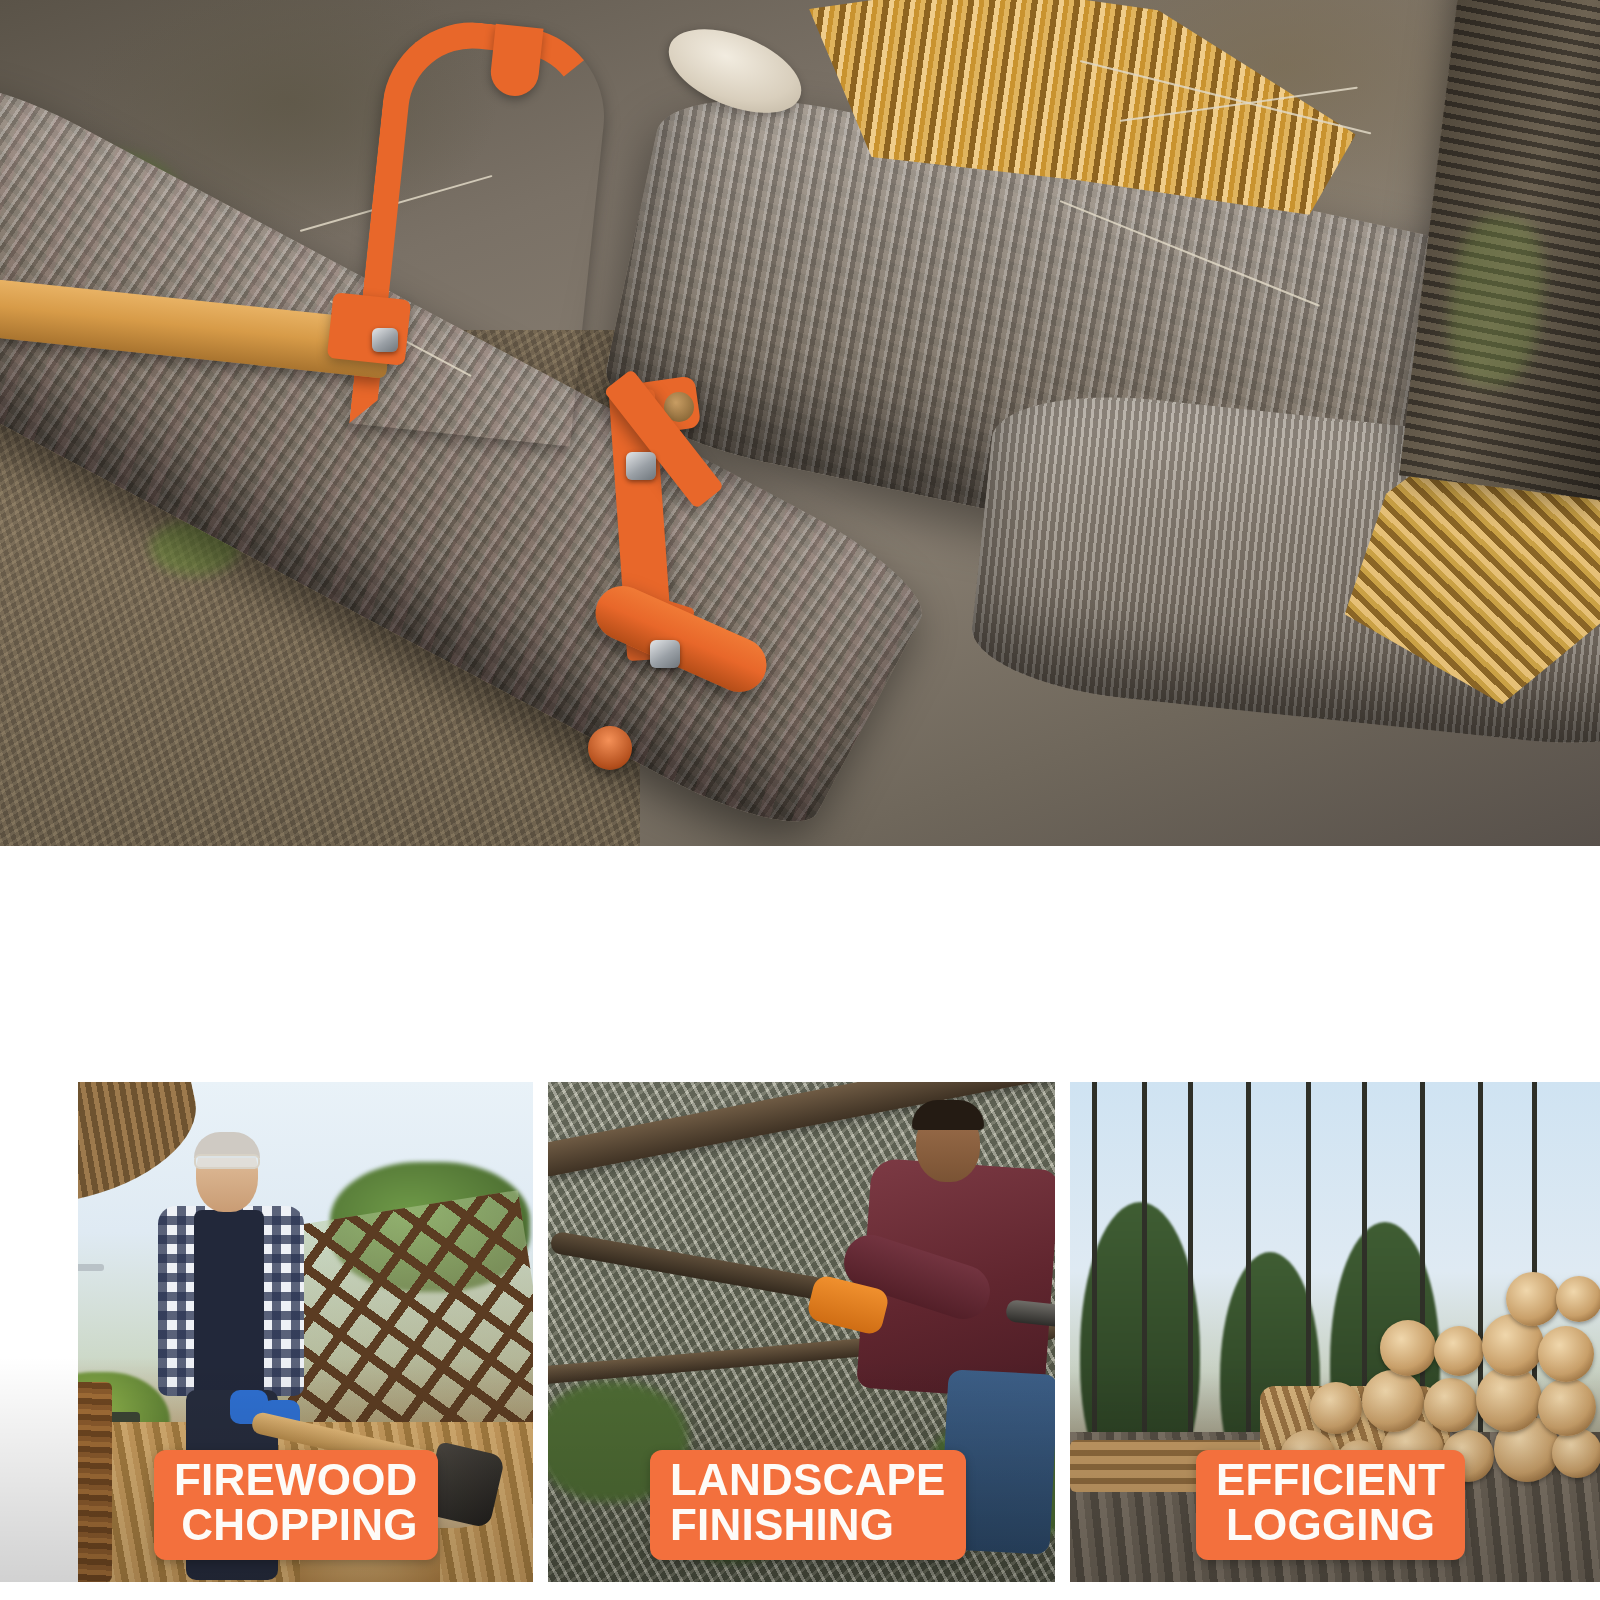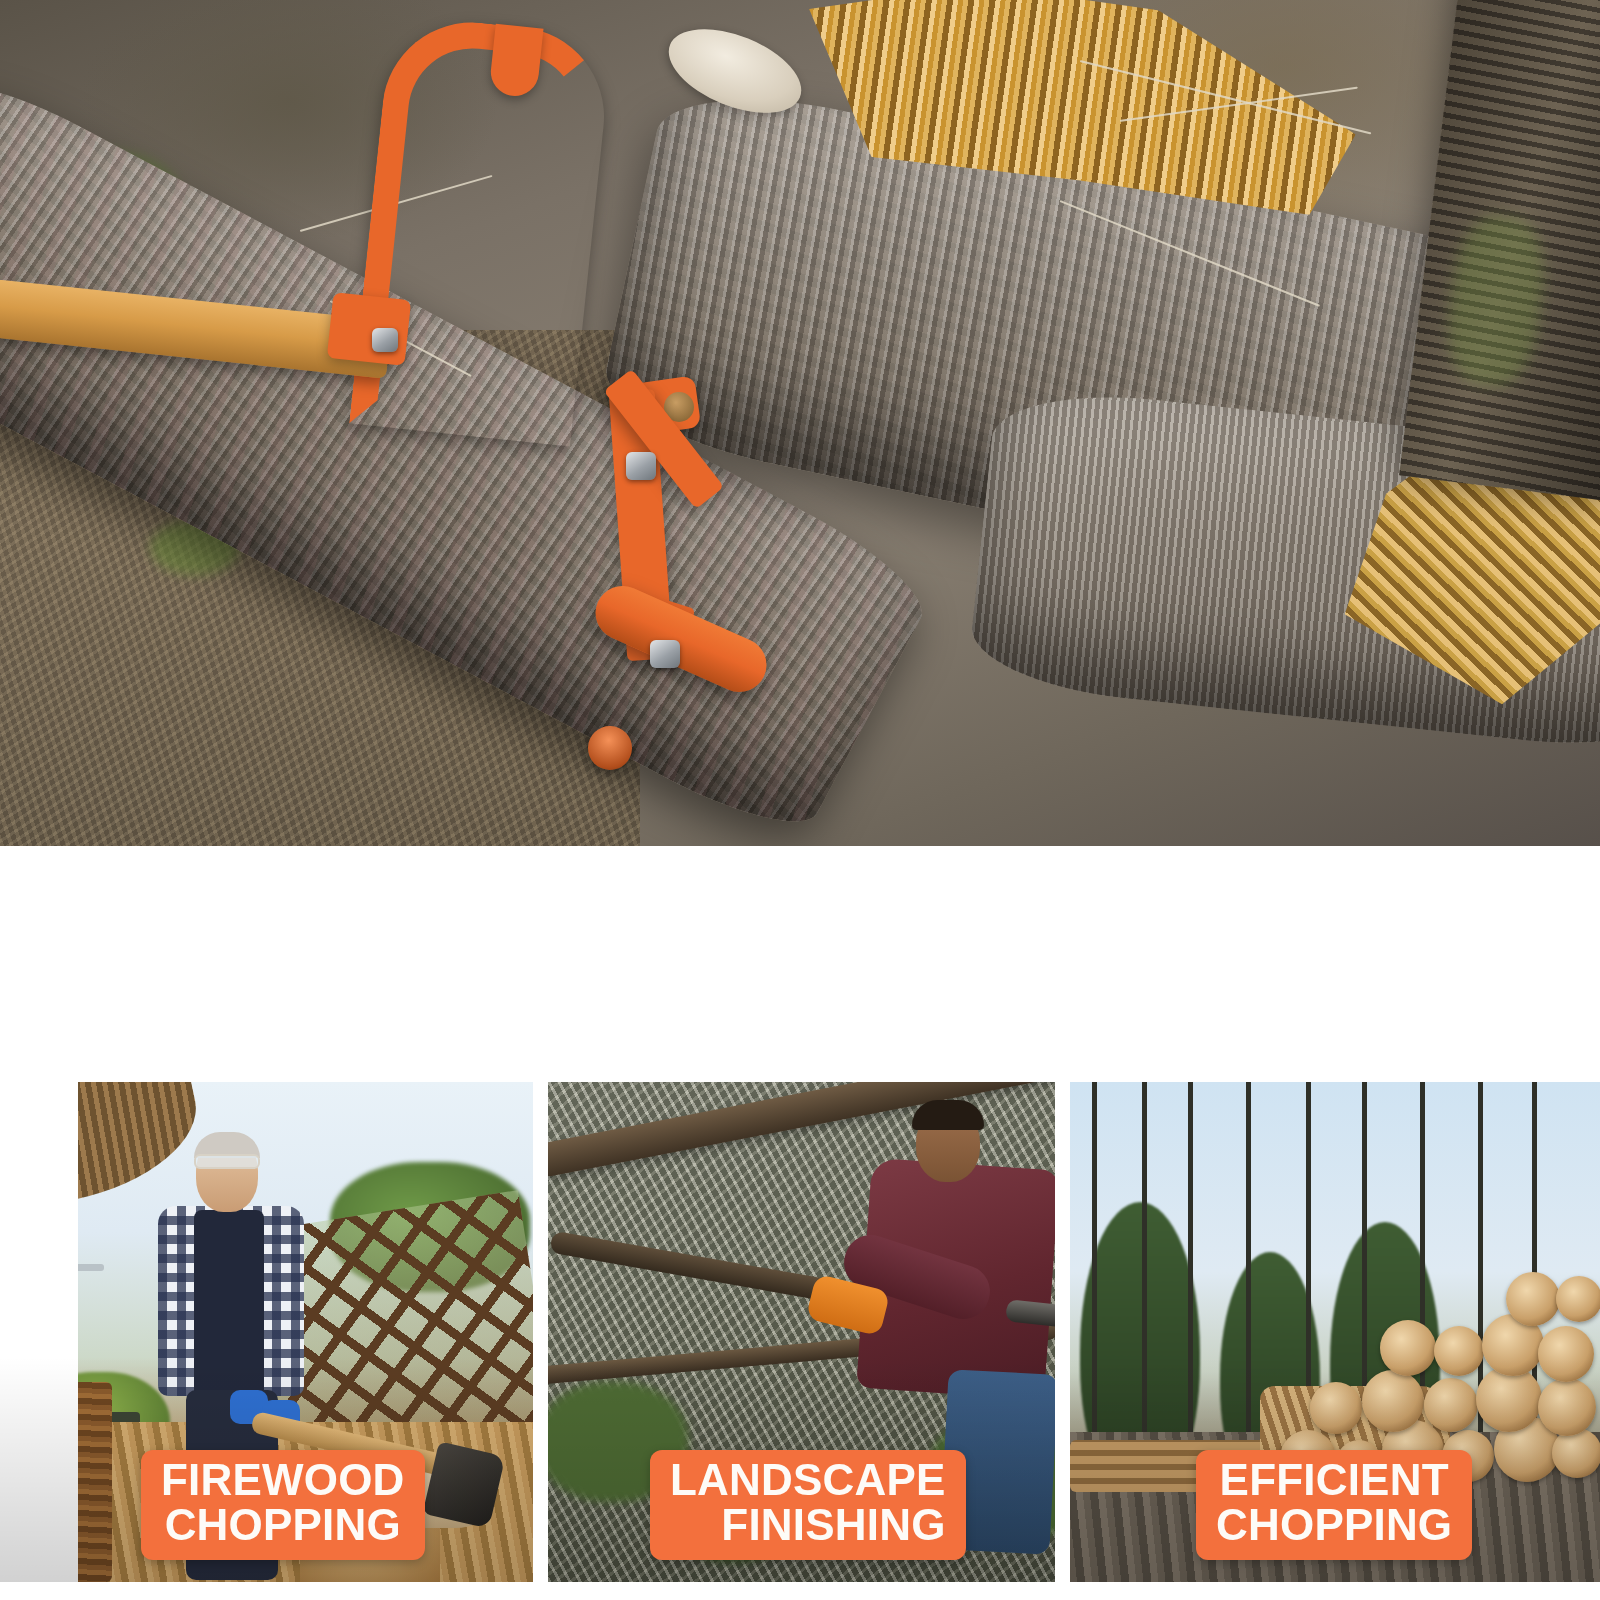--- a/index.html
+++ b/index.html
@@ -205,22 +205,22 @@
   .p3-small{position:absolute;left:190px;bottom:86px;width:190px;height:110px;
     background:repeating-linear-gradient(72deg,#d3b07a 0 6px,#9a7343 6px 12px);border-radius:14px 30px 6px 6px;}
 
   .panel-shade{position:absolute;inset:0;pointer-events:none;
     background:linear-gradient(180deg,rgba(0,0,0,0) 55%,rgba(0,0,0,.18) 100%);}
 
   
   .badge{position:absolute;background:#f3703d;border-radius:12px;padding:8px 20px 12px;
     color:#fdfbf7;font-weight:700;font-size:44px;line-height:1.02;letter-spacing:.2px;
     white-space:pre-line;box-shadow:0 3px 10px rgba(0,0,0,.25);}
-  .b1{left:141px;top:1450px;text-align:center;}
-  .b2{left:650px;top:1450px;text-align:right;}
+  .b1{left:154px;top:1450px;text-align:right;}
+  .b2{left:650px;top:1450px;text-align:left;}
   .b3{left:1196px;top:1450px;text-align:center;}
 </style>
 </head>
 <body>
 
 <div class="page">
 
   <div class="hero">
     <div class="hero-bg"></div>
     <div class="floor"></div>
@@ -352,15 +352,15 @@
       </div>
       <div class="panel-shade"></div>
     </div>
   </div>
 
   <div class="badge b1">FIREWOOD
 CHOPPING</div>
   <div class="badge b2">LANDSCAPE
 FINISHING</div>
   <div class="badge b3">EFFICIENT
-CHOPPING</div>
+LOGGING</div>
 
 </div>
 
 </body></html>

